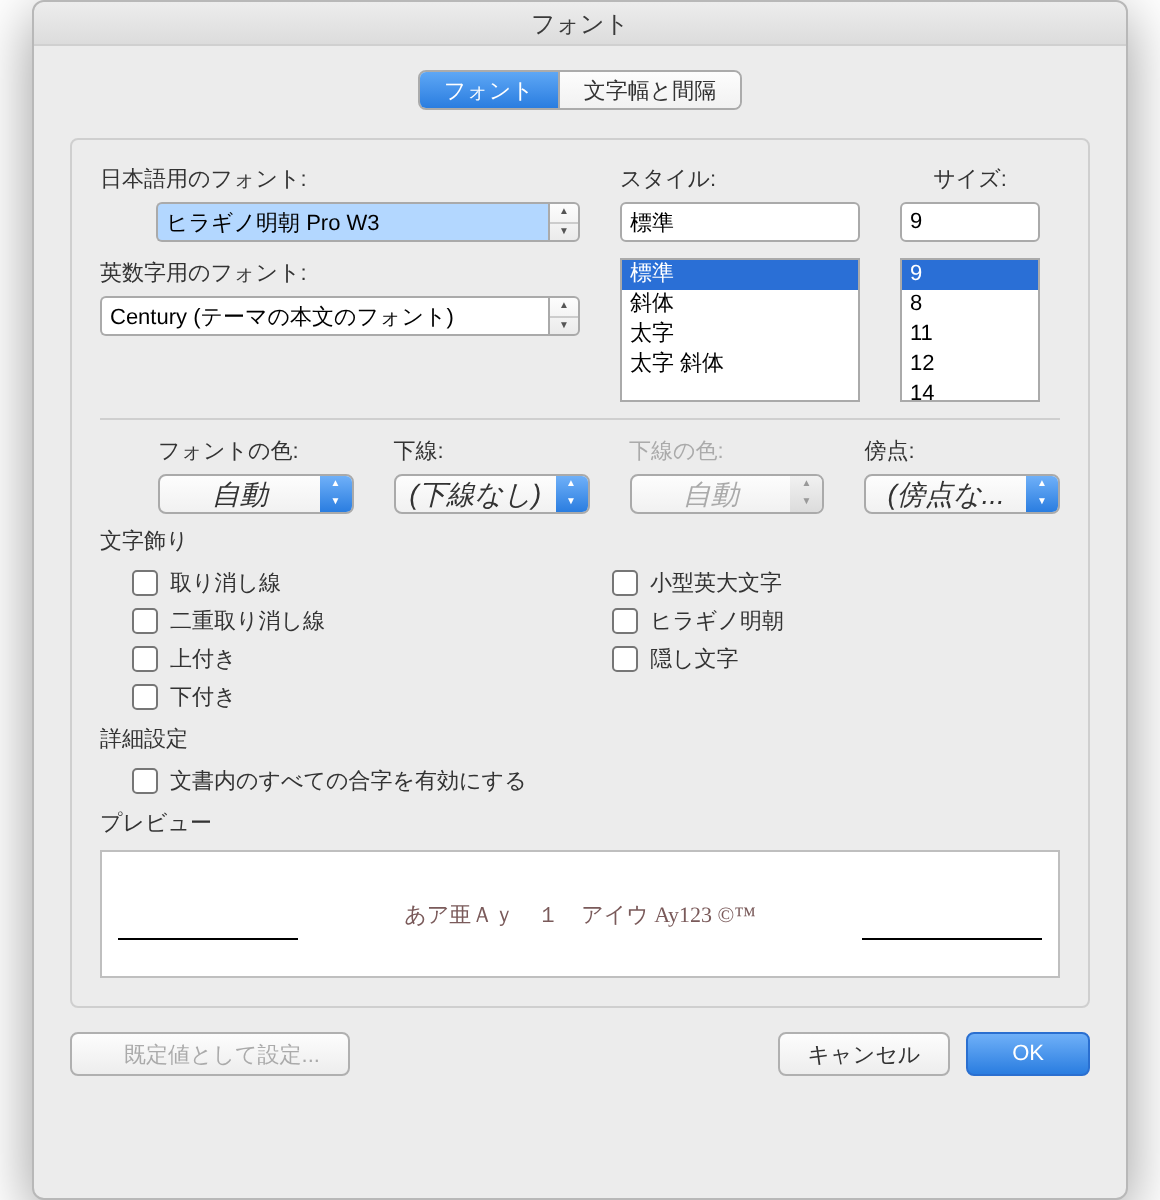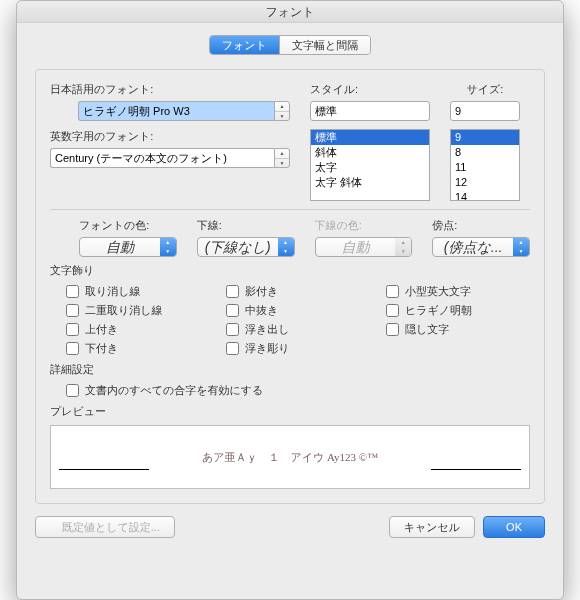--- a/index.html
+++ b/index.html
@@ -187,38 +187,20 @@
               <span>上付き</span>
             </label>
           <label class="chk">
               <input type="checkbox" style="">
               <span>下付き</span>
             </label>
         </div>
         <div class="check-col">
           <label class="chk">
               <input type="checkbox" style="">
-              <span>影付き</span>
-            </label>
-          <label class="chk">
-              <input type="checkbox" style="">
-              <span>中抜き</span>
-            </label>
-          <label class="chk">
-              <input type="checkbox" style="">
-              <span>浮き出し</span>
-            </label>
-          <label class="chk">
-              <input type="checkbox" style="">
-              <span>浮き彫り</span>
-            </label>
-        </div>
-        <div class="check-col">
-          <label class="chk">
-              <input type="checkbox" style="">
               <span>小型英大文字</span>
             </label>
           <label class="chk">
               <input type="checkbox" style="">
               <span>ヒラギノ明朝</span>
             </label>
           <label class="chk">
               <input type="checkbox" style="">
               <span>隠し文字</span>
             </label>

